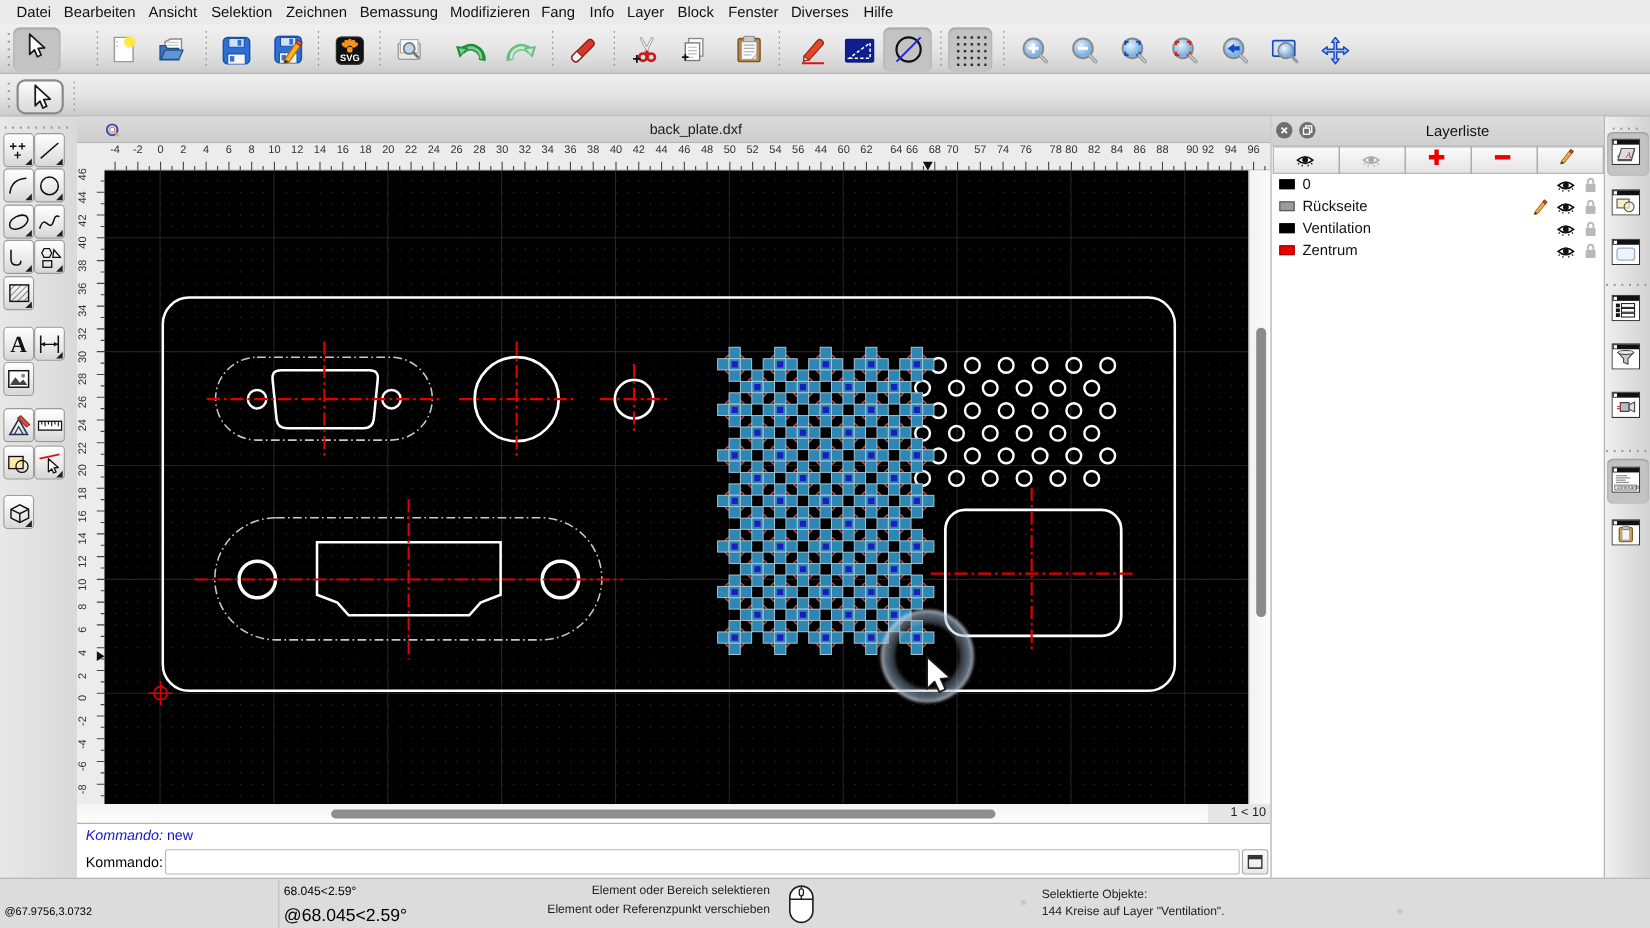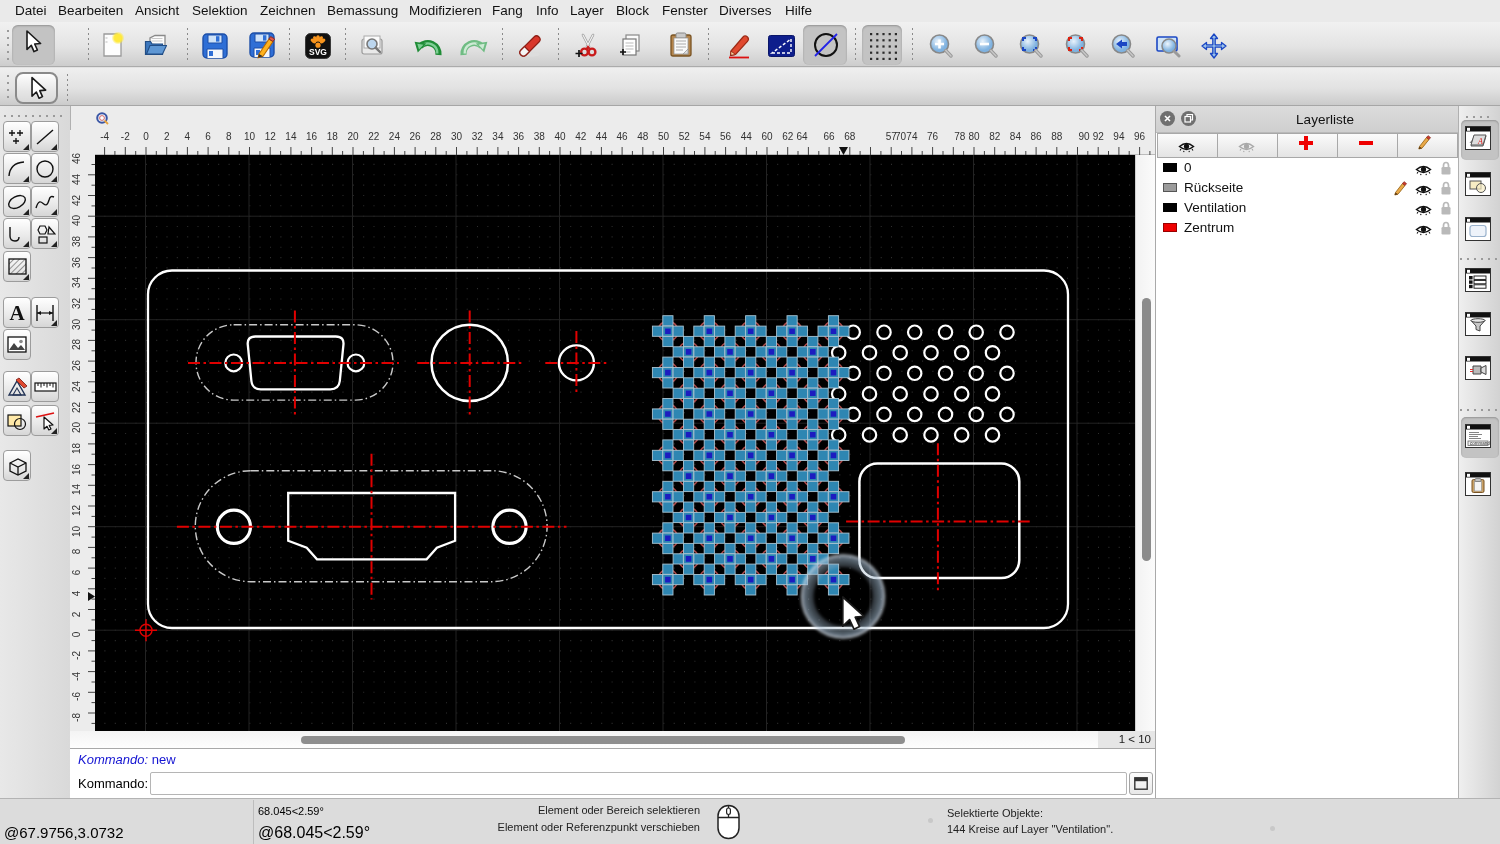--- a/index.html
+++ b/index.html
@@ -397,20 +397,21 @@
       <div class="corner"></div>
     </div>
 <div class="lbtn" style="left:3px;top:450px">
       <svg width="24" height="26" viewBox="0 0 24 26">
         <path d="M4 9 L12 5 L20 9 L20 17 L12 21 L4 17 Z" fill="none" stroke="#111" stroke-width="1.3"></path>
         <path d="M4 9 L12 13 L20 9 M12 13 L12 21" fill="none" stroke="#111" stroke-width="1.3"></path>
       </svg>
       <div class="corner"></div>
     </div>
 <div class="abs mdi"></div>
+<div class="abs mtitle"><span style="padding-left:40px">back_plate.dxf</span></div>
 <svg class="ticon" style="left:96px;top:112px" width="13" height="13" viewBox="0 0 13 13">
 <circle cx="6" cy="6" r="4.8" fill="#eef2f8" stroke="#3a56a5" stroke-width="2"></circle>
 <circle cx="6" cy="6" r="2.4" fill="#fff" stroke="#c44" stroke-width="0.8"></circle>
 <path d="M8.5 8.5 L12 12" stroke="#e8a33d" stroke-width="1.8"></path>
     </svg>
 <div class="ruler" style="left:95px;top:130px;width:1060px;height:25px;border-bottom:1px solid #bbb"></div>
 <div class="rnum" style="left:92.6px;top:131px;width:24px;text-align:center">-4</div>
     <div class="rnum" style="left:113.3px;top:131px;width:24px;text-align:center">-2</div>
     <div class="rnum" style="left:134.0px;top:131px;width:24px;text-align:center">0</div>
     <div class="rnum" style="left:154.7px;top:131px;width:24px;text-align:center">2</div>
@@ -437,24 +438,24 @@
     <div class="rnum" style="left:589.4px;top:131px;width:24px;text-align:center">44</div>
     <div class="rnum" style="left:610.1px;top:131px;width:24px;text-align:center">46</div>
     <div class="rnum" style="left:630.8px;top:131px;width:24px;text-align:center">48</div>
     <div class="rnum" style="left:651.5px;top:131px;width:24px;text-align:center">50</div>
     <div class="rnum" style="left:672.2px;top:131px;width:24px;text-align:center">52</div>
     <div class="rnum" style="left:692.9px;top:131px;width:24px;text-align:center">54</div>
     <div class="rnum" style="left:713.6px;top:131px;width:24px;text-align:center">56</div>
     <div class="rnum" style="left:734.3px;top:131px;width:24px;text-align:center">44</div>
     <div class="rnum" style="left:755.0px;top:131px;width:24px;text-align:center">60</div>
     <div class="rnum" style="left:775.7px;top:131px;width:24px;text-align:center">62</div>
-    <div class="rnum" style="left:796.4px;top:131px;width:24px;text-align:left">64</div>
+    <div class="rnum" style="left:796.4px;top:131px;width:24px;text-align:right">64</div>
     <div class="rnum" style="left:817.1px;top:131px;width:24px;text-align:center">66</div>
     <div class="rnum" style="left:837.8px;top:131px;width:24px;text-align:center">68</div>
-    <div class="rnum" style="left:895px;top:131px;width:24px;text-align:left">70</div>
+    <div class="rnum" style="left:854px;top:131px;width:24px;text-align:center">70</div>
     <div class="rnum" style="left:879.2px;top:131px;width:24px;text-align:center">57</div>
     <div class="rnum" style="left:899.9px;top:131px;width:24px;text-align:center">74</div>
     <div class="rnum" style="left:920.6px;top:131px;width:24px;text-align:center">76</div>
     <div class="rnum" style="left:941.3px;top:131px;width:24px;text-align:right">78</div>
     <div class="rnum" style="left:962.0px;top:131px;width:24px;text-align:center">80</div>
     <div class="rnum" style="left:982.7px;top:131px;width:24px;text-align:center">82</div>
     <div class="rnum" style="left:1003.4px;top:131px;width:24px;text-align:center">84</div>
     <div class="rnum" style="left:1024.1px;top:131px;width:24px;text-align:center">86</div>
     <div class="rnum" style="left:1044.8px;top:131px;width:24px;text-align:center">88</div>
     <div class="rnum" style="left:1065.5px;top:131px;width:24px;text-align:right">90</div>
@@ -1099,21 +1100,21 @@
         <rect x="1" y="1" width="24" height="4.5" fill="#111"></rect>
         <rect x="2" y="1.8" width="3" height="3" fill="#fff"></rect>
         <rect x="7" y="7.5" width="12" height="13" rx="1.5" fill="#c9a268" stroke="#7a5424" stroke-width="1"></rect>
         <rect x="9.5" y="9.5" width="7" height="9.5" fill="#f4f4f4" stroke="#999" stroke-width="0.7"></rect>
         <rect x="10" y="6.5" width="6" height="3" rx="1" fill="#c2c2c2" stroke="#777" stroke-width="0.8"></rect>
       </svg></div>
 <div class="hgrip" style="left:1460px;top:258px;width:38px"></div>
 <div class="hgrip" style="left:1460px;top:409px;width:38px"></div>
 <div class="abs statusbar"></div>
 <div class="abs" style="left:4px;top:853px;font-size:16px">67.9756,3.0732</div>
-<div class="abs" style="left:4px;top:824px;font-size:15px">@67.9756,3.0732</div>
+<div class="abs" style="left:4px;top:824px;font-size:10px">@67.9756,3.0732</div>
 <div class="abs" style="left:253px;top:800px;width:1px;height:44px;background:#bdbdbd"></div>
 <div class="abs" style="left:258px;top:805px;font-size:11px">68.045&lt;2.59°</div>
 <div class="abs" style="left:258px;top:824px;font-size:16px">@68.045&lt;2.59°</div>
 <div class="abs" style="left:400px;top:804px;width:300px;font-size:11px;text-align:right;color:#222">Element oder Bereich selektieren</div>
 <div class="abs" style="left:400px;top:821px;width:300px;font-size:11px;text-align:right;color:#222">Element oder Referenzpunkt verschieben</div>
 <svg class="ticon" style="left:716px;top:804px" width="25" height="36" viewBox="0 0 25 36">
 <rect x="2" y="1.5" width="21" height="33" rx="10.5" fill="#fff" stroke="#222" stroke-width="1.5"></rect>
 <path d="M2 13.5 H23 M12.5 1.5 V13.5" stroke="#222" stroke-width="1.3"></path>
 <rect x="10.6" y="4" width="3.8" height="6.5" rx="1.9" fill="#fff" stroke="#222" stroke-width="1.2"></rect>
     </svg>

